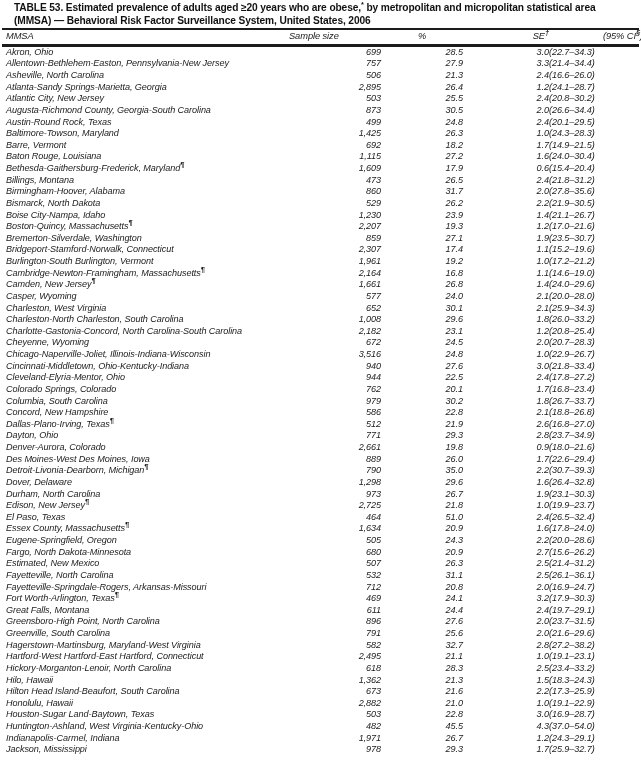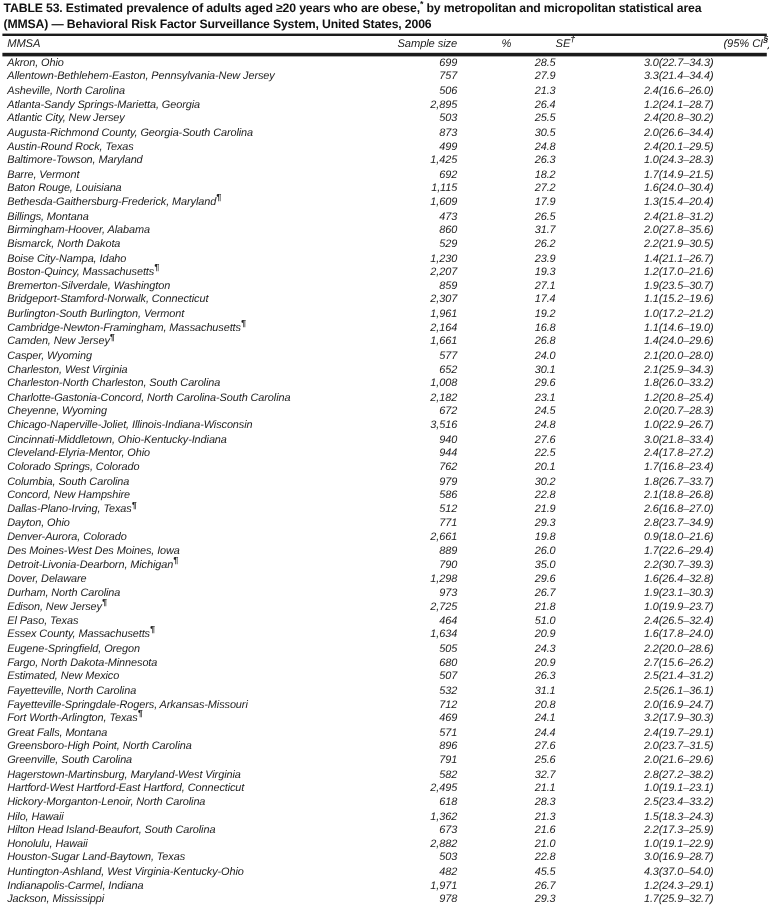--- a/index.html
+++ b/index.html
@@ -24,21 +24,21 @@
 
   
   .title-block {
     padding: 1px 3px 0 3px;
     font-size: 10.2px;
     font-weight: bold;
     line-height: 13.2px;
     letter-spacing: -0.12px;
     color: #111111;
   }
-  .title-line { white-space: nowrap; }
+  .title-line { white-space: nowrap; margin-left: 11px; }
   .sup { font-size: 7.4px; vertical-align: super; line-height: 0; font-weight: bold; }
   .gte { font-weight: bold; }
 
   
   .rule-thick {
     height: 2px;
     background: #1b1b1b;
     margin: 1px 2px 0 2px;
   }
   .rule-head {
@@ -70,23 +70,23 @@
     line-height: 13px;
     padding-bottom: 1px;
   }
   th.c-mmsa, td.c-mmsa  { width: 283px; text-align: left;  padding-left: 3px; }
   th.c-n,    td.c-n     { width: 92px;  text-align: right;  padding-right: 13px; }
   th.c-pct,  td.c-pct   { width: 82px;  text-align: right;  padding-right: 28px; }
   th.c-se,   td.c-se    { width: 86px;  text-align: right;  padding-right: 33px; }
   th.c-ci,   td.c-ci    { width: 94px;  text-align: left;   padding-left: 0px; }
 
   thead th.c-mmsa { text-align: left; }
-  thead th.c-n    { text-align: right; padding-right: 0; }
+  thead th.c-n    { text-align: left; padding-right: 0; }
   thead th.c-pct  { text-align: center; padding-right: 0; }
-  thead th.c-se   { text-align: left; padding-right: 0; }
+  thead th.c-se   { text-align: right; padding-right: 0; }
   thead th.c-ci   { text-align: right; padding-left: 0; }
 
   tbody tr:first-child td { padding-top: 0; }
 </style>
 </head>
 <body>
 
 <div class="page">
 
   <div class="title-block">
@@ -179,21 +179,21 @@
           <td class="c-mmsa"><span>Baton Rouge, Louisiana</span></td>
           <td class="c-n">1,115</td>
           <td class="c-pct">27.2</td>
           <td class="c-se">1.6</td>
           <td class="c-ci">(24.0–30.4)</td>
         </tr>
         <tr>
           <td class="c-mmsa"><span>Bethesda-Gaithersburg-Frederick, Maryland</span><span class="sup">¶</span></td>
           <td class="c-n">1,609</td>
           <td class="c-pct">17.9</td>
-          <td class="c-se">1.3</td>
+          <td class="c-se">0.6</td>
           <td class="c-ci">(15.4–20.4)</td>
         </tr>
         <tr>
           <td class="c-mmsa"><span>Billings, Montana</span></td>
           <td class="c-n">473</td>
           <td class="c-pct">26.5</td>
           <td class="c-se">2.4</td>
           <td class="c-ci">(21.8–31.2)</td>
         </tr>
         <tr>
@@ -443,21 +443,21 @@
         </tr>
         <tr>
           <td class="c-mmsa"><span>Fort Worth-Arlington, Texas</span><span class="sup">¶</span></td>
           <td class="c-n">469</td>
           <td class="c-pct">24.1</td>
           <td class="c-se">3.2</td>
           <td class="c-ci">(17.9–30.3)</td>
         </tr>
         <tr>
           <td class="c-mmsa"><span>Great Falls, Montana</span></td>
-          <td class="c-n">571</td>
+          <td class="c-n">611</td>
           <td class="c-pct">24.4</td>
           <td class="c-se">2.4</td>
           <td class="c-ci">(19.7–29.1)</td>
         </tr>
         <tr>
           <td class="c-mmsa"><span>Greensboro-High Point, North Carolina</span></td>
           <td class="c-n">896</td>
           <td class="c-pct">27.6</td>
           <td class="c-se">2.0</td>
           <td class="c-ci">(23.7–31.5)</td>

